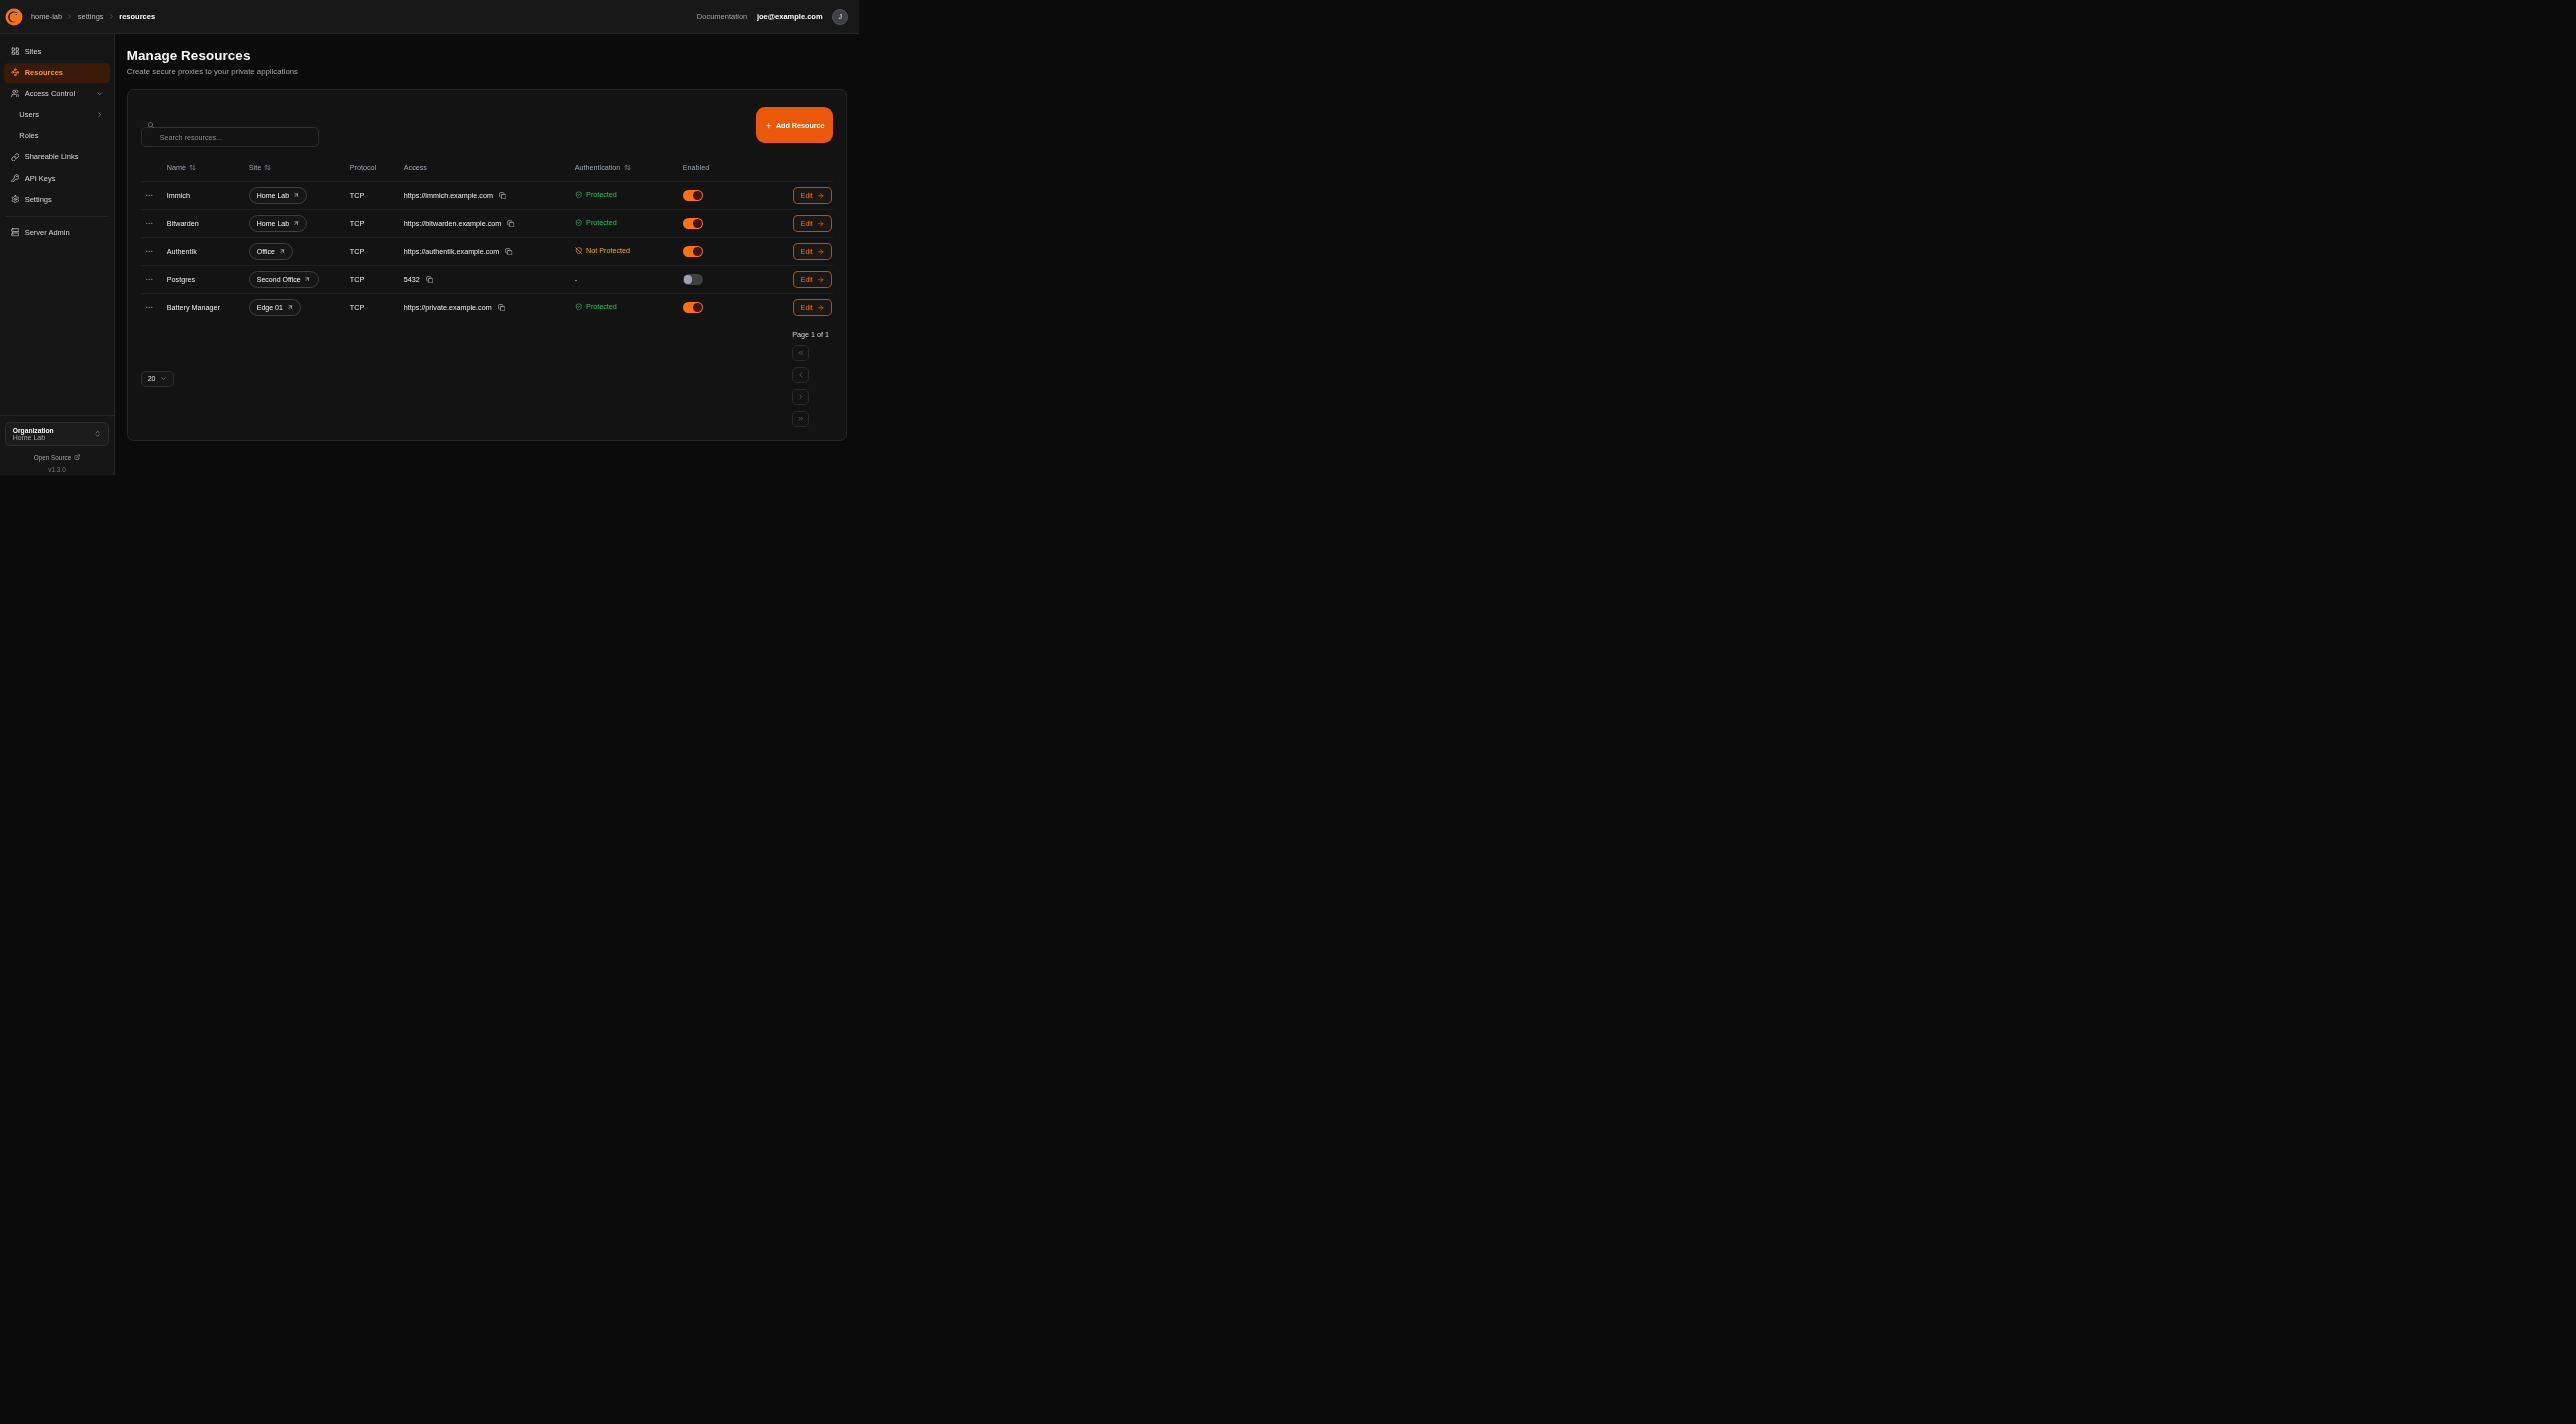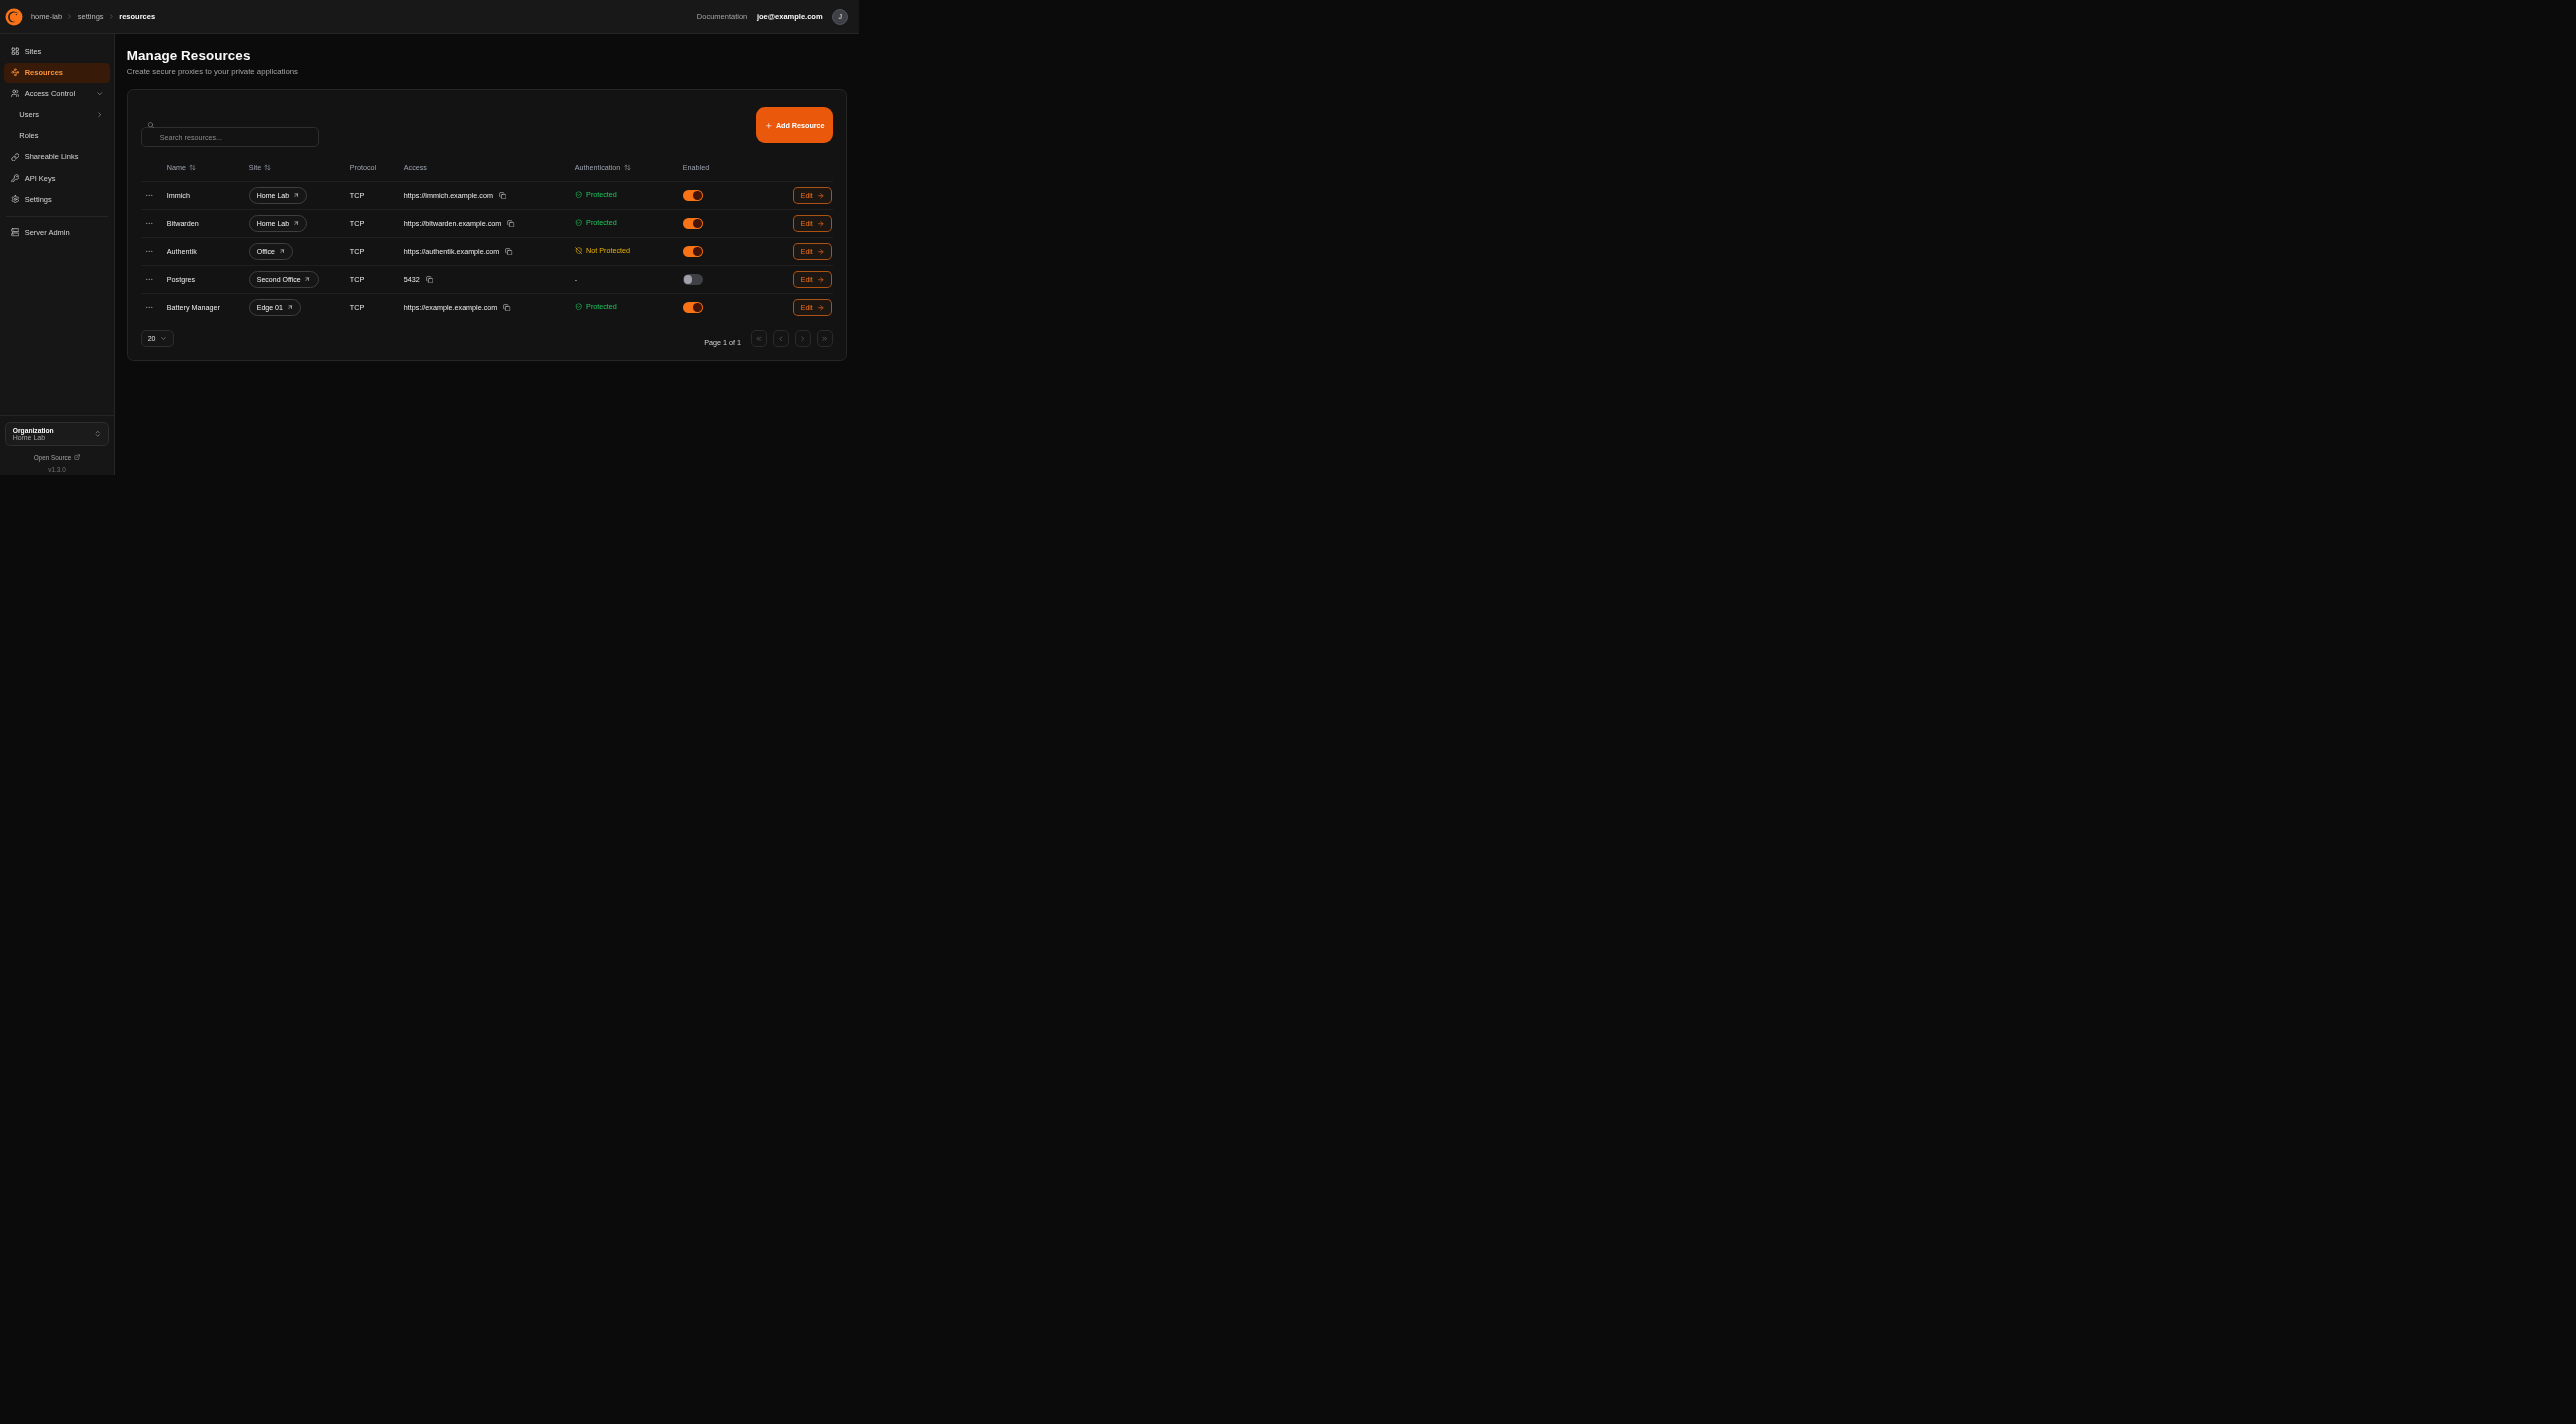--- a/index.html
+++ b/index.html
@@ -98,21 +98,21 @@
   .switch.off::after{ left:1.1px; background:#a1a1aa;}
   .cell-edit{ display:flex; justify-content:flex-end; padding-right:1.1px;}
   .edit-btn{ display:inline-flex; align-items:center; gap:3.8px; color:var(--accent);
     border:0.5px solid rgba(249,115,22,.65); border-radius:4.8px; padding:3.8px 7px; font-size:7px; background:rgba(249,115,22,.04);}
 
   
   .tfoot{ display:flex; align-items:center; margin-top:9.7px;}
   .page-size{ display:inline-flex; align-items:center; gap:4.3px; border:0.5px solid #2e2e2e; border-radius:4.8px;
     padding:3.8px 5.9px; font-size:7px; color:#e5e5e5; background:#161616;}
   .page-size .ic{ color:#9ca3af;}
-  .pager{ margin-left:auto; display:flex; align-items:flex-end; gap:5.4px;}
+  .pager{ margin-left:auto; display:flex; align-items:flex-start; gap:5.4px;flex-direction:column;}
   .page-info{ font-size:7.2px; color:#d4d4d4; margin-right:4.3px;}
   .pg-btn{ width:16.6px; height:16.6px; border:0.5px solid #2b2b2b; border-radius:4.8px; color:#6b7280;
     display:flex; align-items:center; justify-content:center; background:#141414;}
 </style>
 </head>
 <body>
 
 <svg width="0" height="0" style="position:absolute" aria-hidden="true">
   <defs>
     <symbol id="i-search" viewBox="0 0 24 24">
@@ -552,21 +552,21 @@
           </button>
         <div>Battery Manager</div>
         <div><button class="site-pill">
               <span>Edge 01</span>
               <svg class="ic ic-12" viewBox="0 0 12 12" width="6.4" height="6.4">
                 <use href="#i-up-right"></use>
               </svg>
             </button></div>
         <div>TCP</div>
         <div class="cell-access">
-            <span>https://example.example.com</span>
+            <span>https://private.example.com</span>
             <button class="copy">
               <svg class="ic ic-14" viewBox="0 0 14 14" width="7.5" height="7.5">
                 <use href="#i-copy"></use>
               </svg>
             </button>
           </div>
         <div><span class="auth protected">
               <svg class="ic ic-14" viewBox="0 0 14 14" width="7.5" height="7.5">
                 <use href="#i-shield-check"></use>
               </svg>

